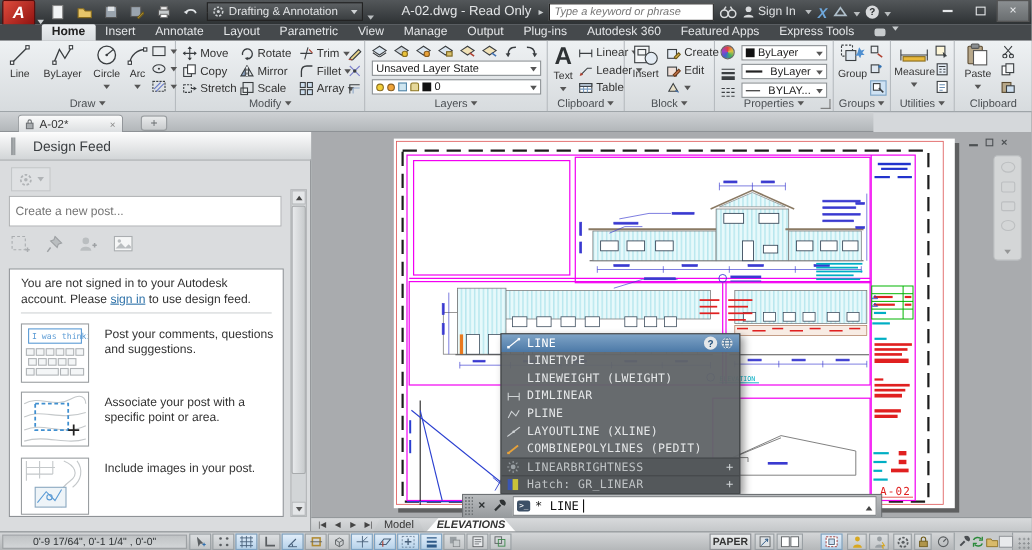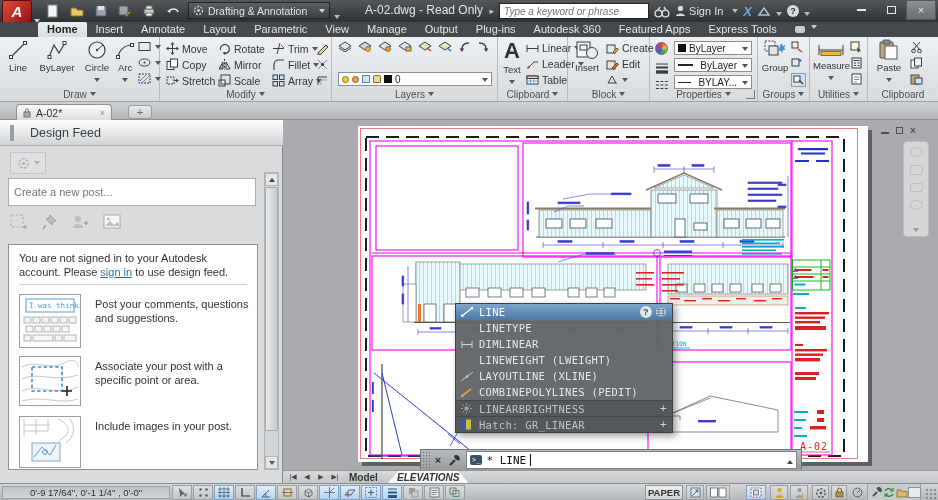--- a/index.html
+++ b/index.html
@@ -36,21 +36,21 @@
   .tri-dn { width:0; height:0; border-left:3px solid transparent; border-right:3px solid transparent; border-top:4px solid #555; display:inline-block; }
   .tri-up { width:0; height:0; border-left:3px solid transparent; border-right:3px solid transparent; border-bottom:4px solid #444; display:inline-block; }
   .combo { position:absolute; height:14px; background:#fff; border:1px solid #8a8f93; font-size:10px; color:#222; display:flex; align-items:center; gap:3px; padding:0 14px 0 3px; white-space:nowrap; overflow:hidden; }
   .combo .tri-dn { position:absolute; right:3px; top:5px; }
   .mi { display:inline-block; vertical-align:middle; }
   .dot { display:inline-block; width:7px; height:7px; border-radius:50%; }
   .sq { display:inline-block; width:8px; height:8px; }
   .launcher { position:absolute; right:2px; bottom:2px; width:9px; height:9px; border:1px solid #777; border-top:none; border-left:none; }
 
   
-  .filetabs { position:absolute; left:0; top:102px; width:938px; height:18px; background:linear-gradient(#cfd2d5,#b3b7ba); border-bottom:1px solid #8e9296; }
+  .filetabs { position:absolute; left:0; top:102px; width:794px; height:18px; background:linear-gradient(#cfd2d5,#b3b7ba); border-bottom:1px solid #8e9296; }
   .ftab { position:absolute; left:16px; top:2px; width:96px; height:16px; background:linear-gradient(#fbfbfb,#dcdfe1); border:1px solid #8e9296; border-bottom:none; border-radius:4px 4px 0 0; font-size:10.5px; color:#333; display:flex; align-items:center; gap:5px; padding:0 6px; }
   .newtab { position:absolute; left:128px; top:3px; width:24px; height:14px; background:linear-gradient(#e9ebec,#c8cbcd); border:1px solid #979b9e; border-radius:3px; color:#6b6f72; font-size:11px; text-align:center; line-height:12px; }
 
   
   .palette { position:absolute; left:0; top:120px; width:283px; height:363px; background:#dadcde; border-right:1px solid #85898c; }
   .pal-head { position:absolute; left:0; top:0; width:283px; height:26px; background:linear-gradient(#fdfdfd,#d2d5d7); border-bottom:1px solid #aaadaf; color:#3a3e41; font-size:12.5px; display:flex; align-items:center; padding-left:30px; }
   .pal-grip { position:absolute; left:10px; top:5px; width:4px; height:16px; border-left:2px solid #9a9ea1; border-right:2px solid #9a9ea1; }
   .gearbtn { position:absolute; left:10px; top:32px; width:36px; height:22px; border:1px solid #b9bcbe; background:#e3e5e7; display:flex; align-items:center; justify-content:center; gap:4px; opacity:.65; }
   .postbox { position:absolute; left:8px; top:58px; width:248px; height:28px; background:#fff; border:1px solid #adb0b2; font-size:11px; color:#9a9ea1; padding:4px 5px; font-family:"Liberation Sans",sans-serif; }
   .df-icons { position:absolute; left:10px; top:94px; display:flex; gap:14px; opacity:.75; }
@@ -86,21 +86,21 @@
   .cmd-grip { width:8px; height:18px; margin-left:1px; background-image:radial-gradient(#6f7376 1px, transparent 1px); background-size:3px 3px; }
   .cmd-x { width:16px; text-align:center; color:#2e3234; font-size:11px; font-weight:bold; }
   .cmd-input { position:relative; flex:1; height:18px; margin:0 4px; background:#fff; border:1px solid #7d8184; display:flex; align-items:center; gap:4px; padding:0 3px; font-family:"DejaVu Sans Mono",monospace; font-size:11px; color:#111; }
   .chip { background:#3d5066; color:#fff; font-size:7px; padding:1px 2px; border-radius:2px; font-family:"DejaVu Sans Mono",monospace; }
   .caret { width:1px; height:12px; background:#111; }
 
   
   .layoutrow { position:absolute; left:283px; top:470px; width:655px; height:13px; background:linear-gradient(#d8dadc,#c4c7c9); border-top:1px solid #94989b; font-size:10px; color:#333; }
   .ltnav { position:absolute; left:4px; top:1px; display:flex; gap:2px; }
   .ltnav span { width:12px; height:10px; font-size:7px; color:#444; display:flex; align-items:center; justify-content:center; }
-  .ltab { position:absolute; top:0; height:13px; padding:0 10px; display:flex; align-items:center; background:linear-gradient(#d4d7d9,#bfc2c4); clip-path:polygon(14% 0,86% 0,100% 100%,0 100%); font-size:10px;font-weight:bold; }
+  .ltab { position:absolute; top:0; height:13px; padding:0 10px; display:flex; align-items:center; background:linear-gradient(#d4d7d9,#bfc2c4); clip-path:polygon(14% 0,86% 0,100% 100%,0 100%); font-size:10px; }
   .ltab.active { background:#fdfdfd; font-weight:bold; font-style:italic; }
 
   
   .statusbar { position:absolute; left:0; top:483px; width:938px; height:17px; background:linear-gradient(#d4d6d8,#b4b7b9); border-top:1px solid #888c8f; }
   .coords { position:absolute; left:2px; top:2px; width:168px; height:13px; background:linear-gradient(#c0c3c5,#d2d5d7); border:1px solid #9ea2a5; font-size:9.5px; color:#2e3234; display:flex; align-items:center; justify-content:center; white-space:nowrap; }
   .tg { position:absolute; top:1px; width:20px; height:15px; border:1px solid #9aa0a4; background:linear-gradient(#dcdfe1,#c2c5c7); display:flex; align-items:center; justify-content:center; }
   .tg.on { background:linear-gradient(#e2eefa,#b6d2ea); border-color:#7da3c4; }
   .paperbtn { position:absolute; left:645px; top:1px; width:38px; height:15px; border:1px solid #8e9296; background:linear-gradient(#eceeef,#cdd0d2); font-size:9.5px; font-weight:bold; color:#333; text-align:center; line-height:13px; }
   .sbtn { position:absolute; top:1px; height:15px; border:1px solid #9aa0a4; background:linear-gradient(#dcdfe1,#c2c5c7); display:flex; align-items:center; justify-content:center; }
   .tray { position:absolute; left:843px; top:0; width:62px; height:17px; background:#c8cbcd; border-left:1px solid #9aa0a4; border-right:1px solid #9aa0a4; display:flex; align-items:center; justify-content:space-around; padding:0 2px; }
@@ -414,20 +414,24 @@
           </svg>
         <svg class="mi" width="13" height="12">
             <path d="M11 3 C5 3 4 6 4 9" fill="none" stroke="#3a3e41" stroke-width="1.3"></path>
             <path d="M4 12 l-2.4-3.4 4.4-.4 Z" fill="#3a3e41"></path>
           </svg>
         <svg class="mi" width="13" height="12">
             <path d="M2 3 C8 3 9 6 9 9" fill="none" stroke="#3a3e41" stroke-width="1.3"></path>
             <path d="M9 12 l2.4-3.4 -4.4-.4 Z" fill="#3a3e41"></path>
           </svg>
       </div>
+      <div class="combo" style="left:6px;top:18px;width:154px">
+          <span>Unsaved Layer State</span>
+          <i class="tri-dn"></i>
+        </div>
       <div class="combo" style="left:6px;top:35px;width:154px">
         <span class="dot" style="background:#f2cf3a;border:1px solid #8a6d1e"></span>
         <span class="dot" style="background:#f0a43a;border:1px solid #8a5d1e"></span>
         <span class="sq" style="background:#cfe6f0;border:1px solid #5588aa"></span>
         <span class="sq" style="background:#e6d89a;border:1px solid #8a7420;border-radius:2px 2px 0 0"></span>
         <span class="sq" style="background:#111"></span>
         <span>0</span>
           <i class="tri-dn"></i>
       </div>
       <div class="plabel">
@@ -1047,30 +1051,38 @@
                 <path d="M1 6 h10 M2 3.4 h8 M2 8.6 h8" stroke="#4a7299" stroke-width="0.9" fill="none"></path>
               </svg>
             </span>
         </span>
       </div>
       <div class="row">
           <span class="picn"></span>
           <span>LINETYPE</span>
         </div>
       <div class="row">
+          <span class="picn"></span>
+          <span>LINEWEIGHT (LWEIGHT)</span>
+        </div>
+      <div class="row">
           <span class="picn">
             <svg width="12" height="9">
               <path d="M1 1 V8 M11 1 V8 M1 4.5 H11" stroke="#cfd3d5" stroke-width="1"></path>
             </svg>
           </span>
           <span>DIMLINEAR</span>
         </div>
       <div class="row">
-          <span class="picn"></span>
-          <span>LINEWEIGHT (LWEIGHT)</span>
+          <span class="picn">
+            <svg width="12" height="9">
+              <path d="M1 8 L4 2 L8 6 L11 1" fill="none" stroke="#cfd3d5"></path>
+            </svg>
+          </span>
+          <span>PLINE</span>
         </div>
       <div class="row">
           <span class="picn">
             <svg width="12" height="9">
               <path d="M0 9 L12 0" stroke="#cfd3d5"></path>
               <circle cx="6" cy="4.5" r="1.2" fill="#cfd3d5"></circle>
             </svg>
           </span>
           <span>LAYOUTLINE (XLINE)</span>
         </div>

